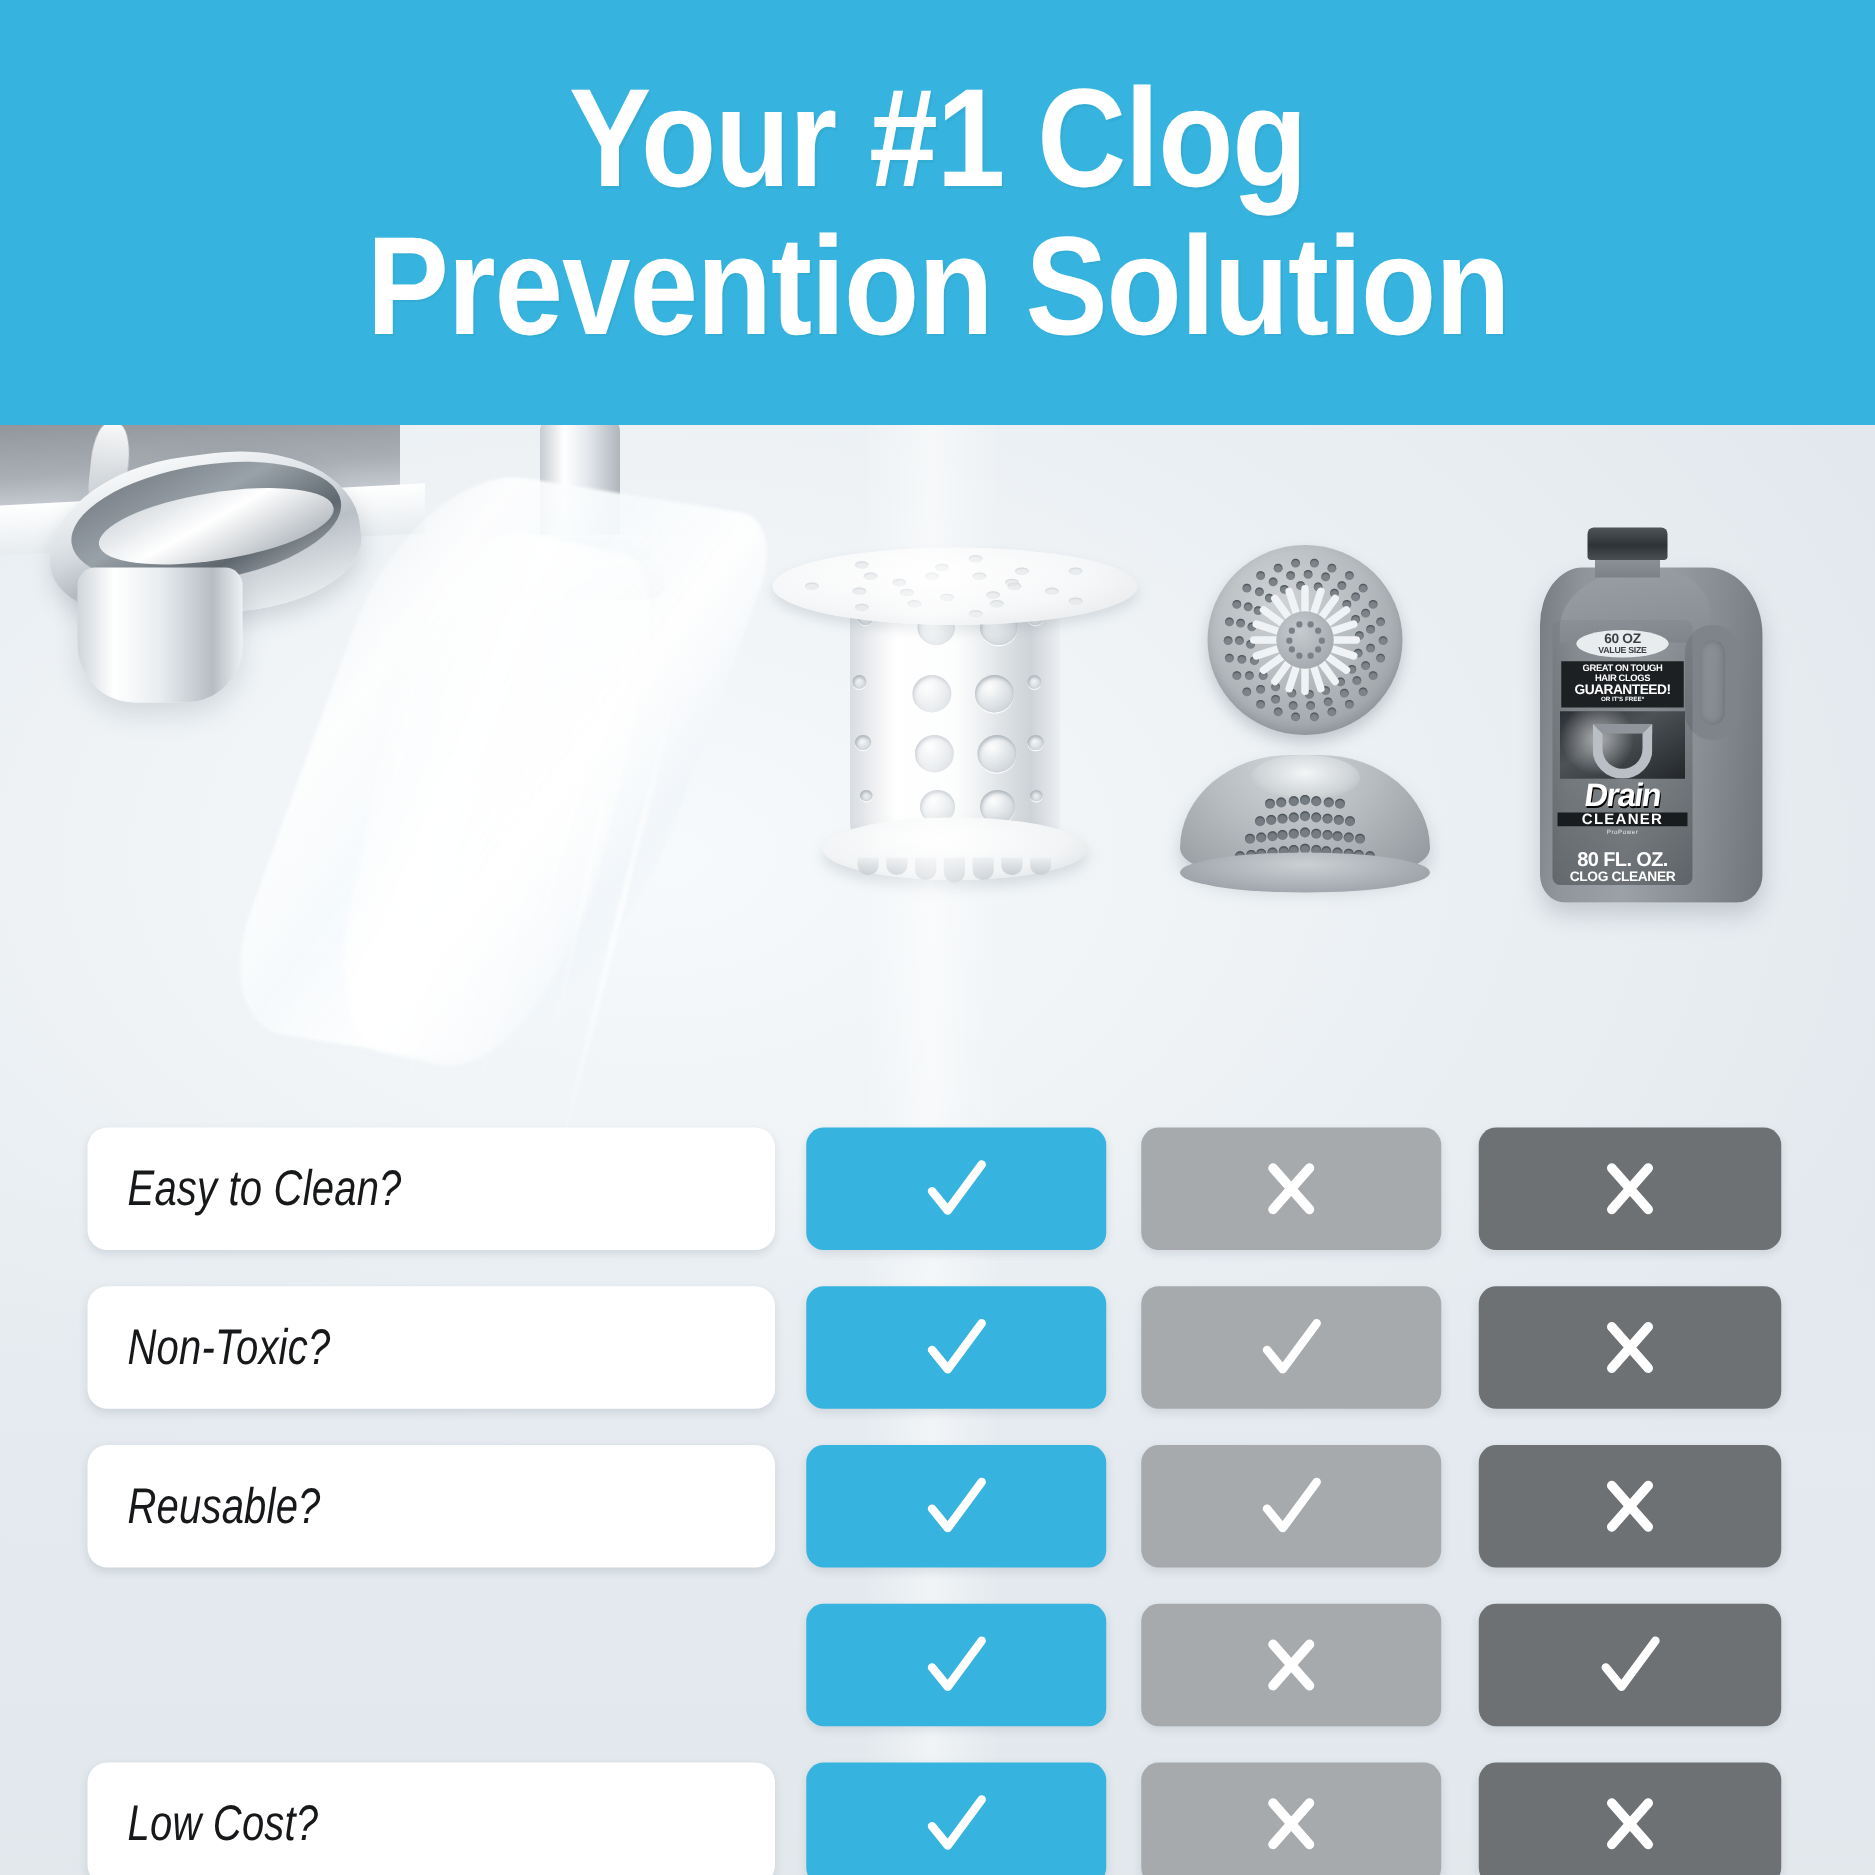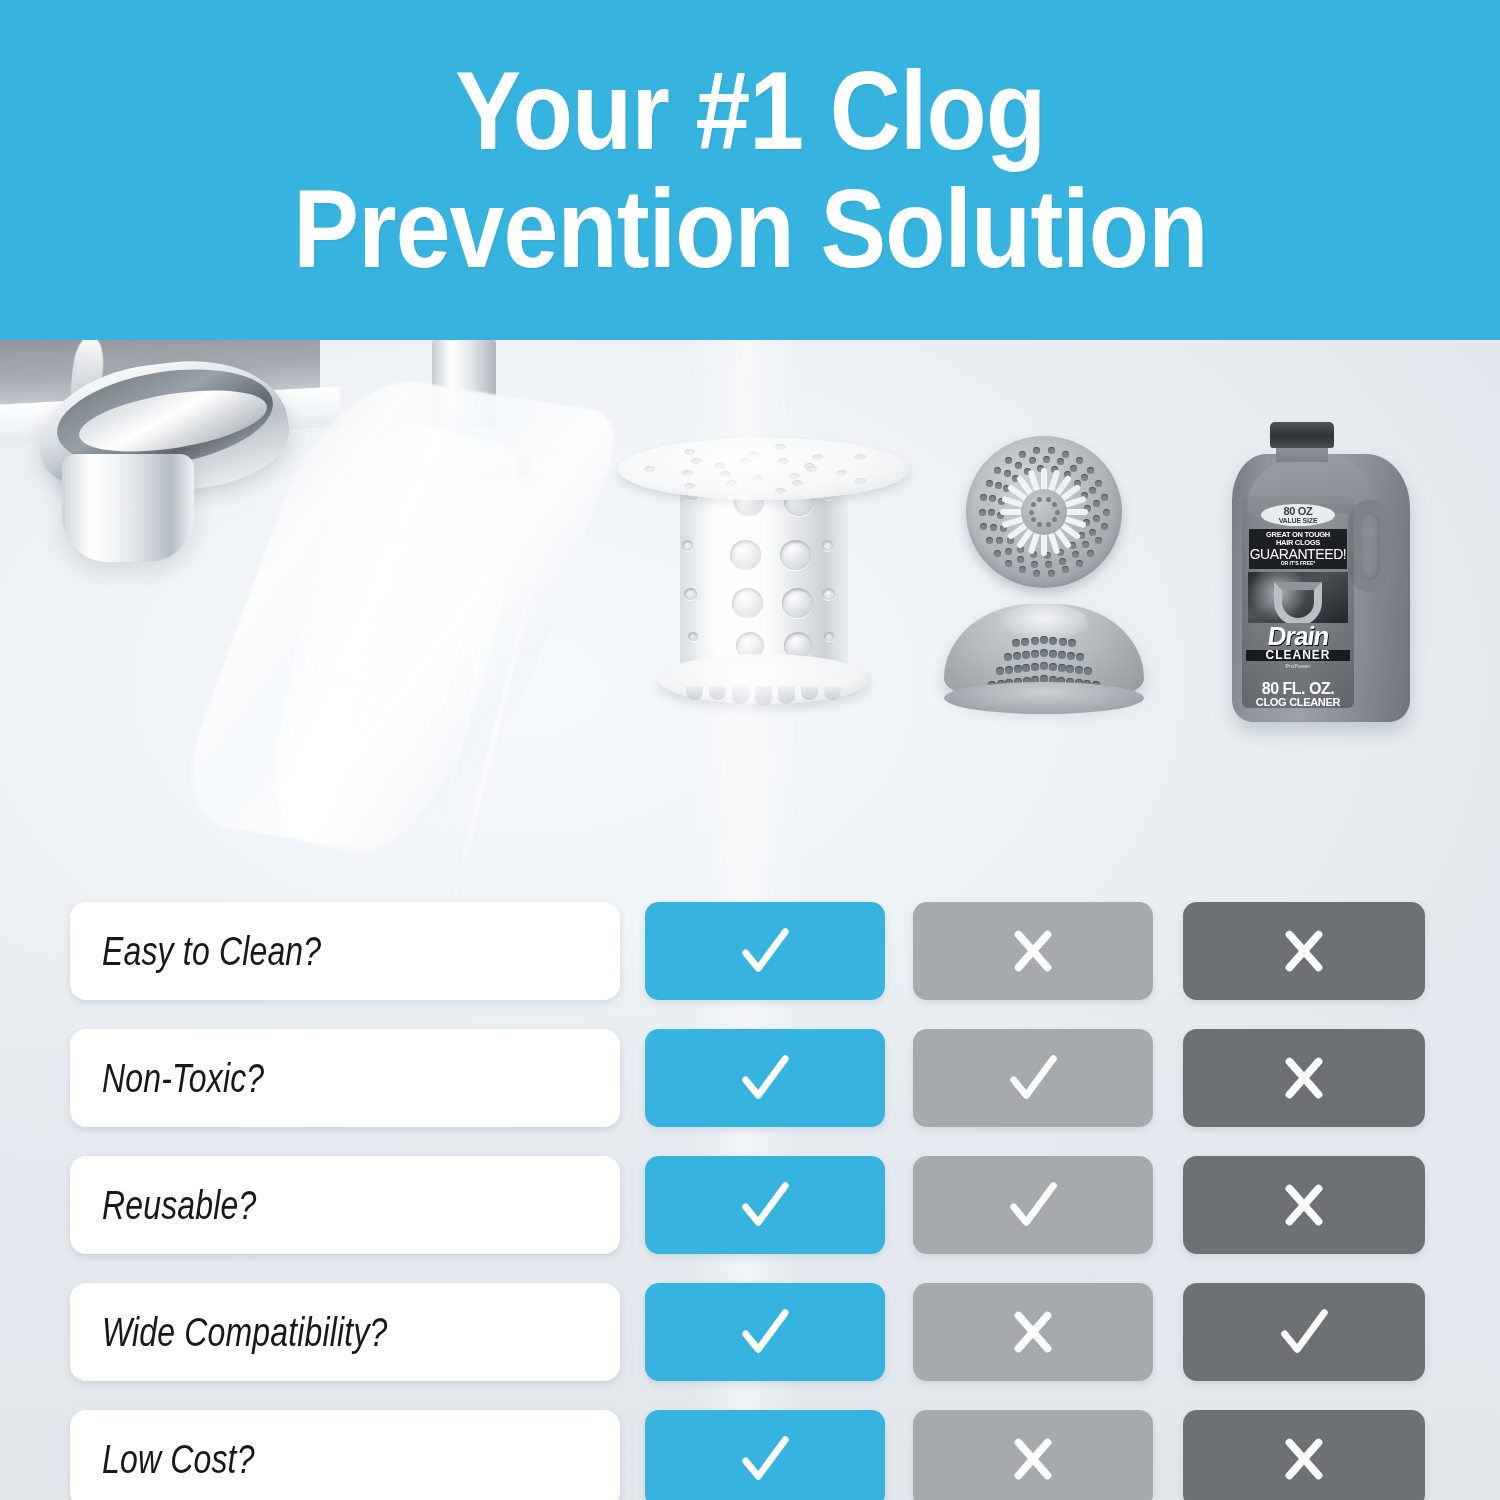--- a/index.html
+++ b/index.html
@@ -281,21 +281,21 @@
     text-align: center; line-height: 1.0;
   }
   .lb-oval .lb-a { font-size: 11px; font-weight: 700; display: block; letter-spacing: -0.3px; }
   .lb-oval .lb-b { font-size: 7px; font-weight: 700; display: block; letter-spacing: -0.2px; }
   .lb-claim {
     margin-top: 3px; width: 98px;
     background: #1d2023; color: #ffffff;
     text-align: center; padding: 2px 0; line-height: 1.05;
   }
   .lb-claim .c1 { font-size: 7.5px; font-weight: 700; display: block; letter-spacing: -0.3px; }
-  .lb-claim .c2 { font-size: 14px; font-weight: 400; display: block; letter-spacing: -0.4px; }
+  .lb-claim .c2 { font-size: 11px; font-weight: 700; display: block; letter-spacing: -0.4px; }
   .lb-claim .c3 { font-size: 5px; font-weight: 700; display: block; }
   .lb-pipe {
     margin-top: 3px; width: 100px; height: 62px;
     background:
       radial-gradient(circle at 30% 40%, rgba(255,255,255,0.55) 0%, rgba(255,255,255,0.0) 38%),
       linear-gradient(150deg,#2b2f33 0%, #4d5256 40%, #23272a 100%);
     position: relative; overflow: hidden;
   }
   .lb-pipe .ptrap {
     position: absolute; left: 26px; top: 10px;
@@ -647,21 +647,21 @@
 
     <div class="prod4">
       <div class="b-body"></div>
       <div class="b-shoulder"></div>
       <div class="b-neck"></div>
       <div class="b-cap"></div>
       <div class="b-handle"></div>
 
       <div class="b-label">
         <div class="lb-oval">
-          <span class="lb-a">80 OZ</span>
+          <span class="lb-a">60 OZ</span>
           <span class="lb-b">VALUE SIZE</span>
         </div>
         <div class="lb-claim">
           <span class="c1">GREAT ON TOUGH</span>
           <span class="c1">HAIR CLOGS</span>
           <span class="c2">GUARANTEED!</span>
           <span class="c3">OR IT'S FREE*</span>
         </div>
         <div class="lb-pipe">
           <div class="ptrap"></div>
@@ -745,23 +745,20 @@
           </svg>
         </div>
         <div class="cell c-dark">
           <svg class="mark" viewBox="0 0 64 64" aria-hidden="true">
             <path d="M17 15 L47 49" stroke-width="8"></path>
             <path d="M47 15 L17 49" stroke-width="8"></path>
           </svg>
         </div>
       </div>
       <div class="row" style="top: 1283px;">
-        <div class="label-card">
-          <div class="label-text">Wide Compatibility?</div>
-        </div>
         <div class="cell c-blue">
           <svg class="mark" viewBox="0 0 64 64" aria-hidden="true">
             <path d="M12 34 L25 50 L53 12" stroke-width="7"></path>
           </svg>
         </div>
         <div class="cell c-gray">
           <svg class="mark" viewBox="0 0 64 64" aria-hidden="true">
             <path d="M17 15 L47 49" stroke-width="8"></path>
             <path d="M47 15 L17 49" stroke-width="8"></path>
           </svg>

